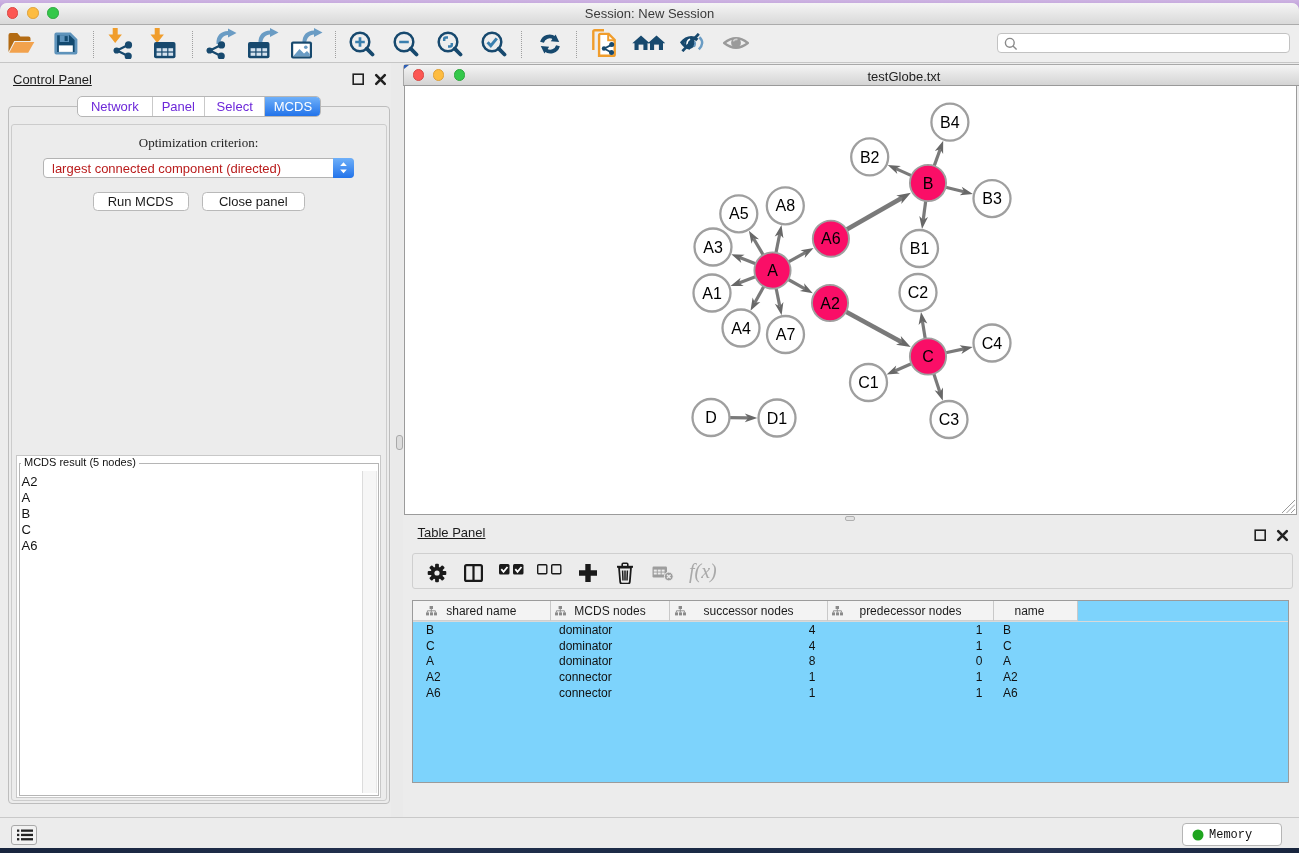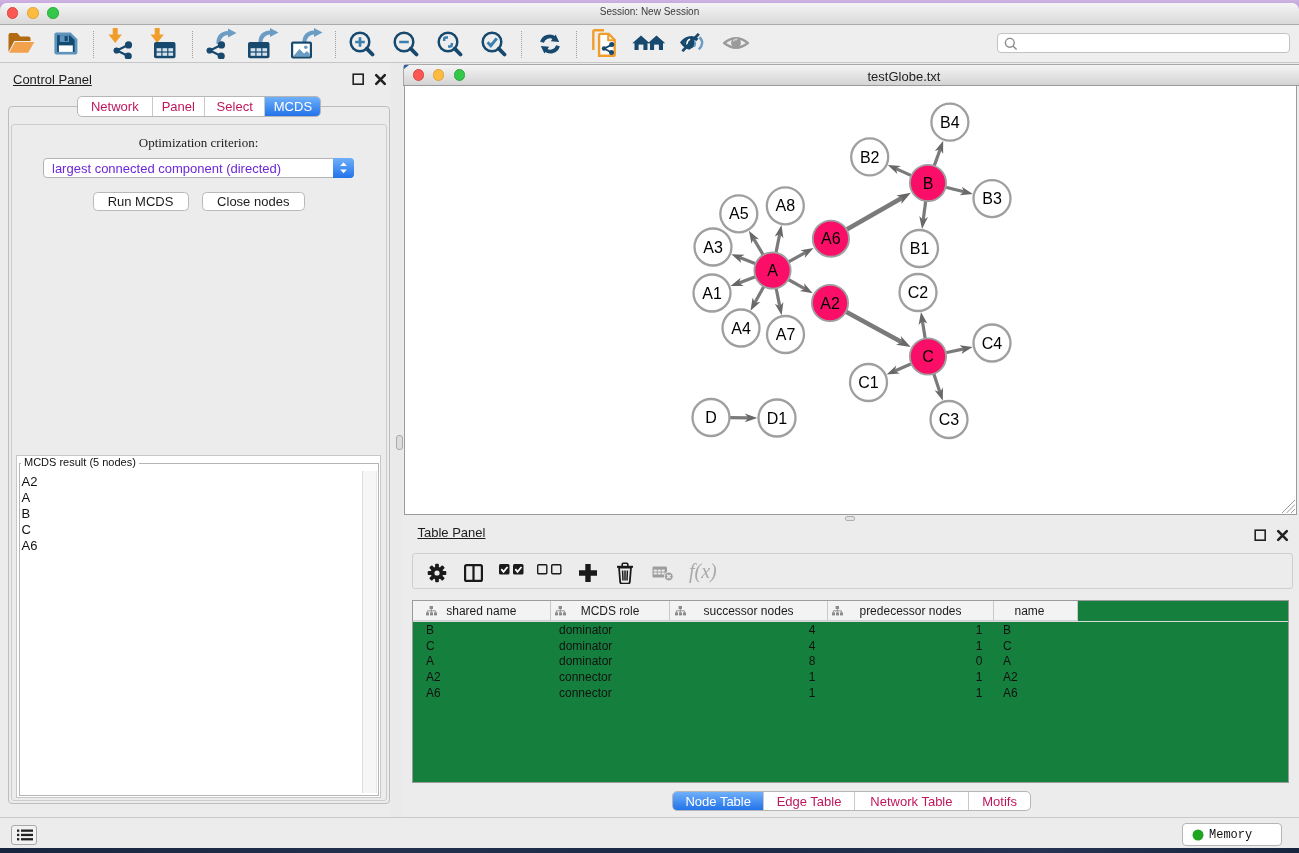--- a/index.html
+++ b/index.html
@@ -10,44 +10,44 @@
   background:linear-gradient(90deg,#18253e 0%,#22304e 30%,#1a2a45 55%,#263352 80%,#18253e 100%); }
 #win { position:absolute; left:0; top:2.5px; width:1299px; height:845.5px; background:#ececec;
   border-radius:7px 7px 0 0; overflow:hidden; }
 
 #titlebar { position:absolute; left:0; top:0; width:1299px; height:22px;
   background:linear-gradient(#f5f5f5,#d9d9d9); border-bottom:1px solid #ababab; border-radius:7px 7px 0 0; }
 .tl { position:absolute; top:4.5px; width:11.6px; height:11.6px; border-radius:50%; }
 #titlebar .t1 { left:6.9px; background:#fc5753; border:1px solid #d94743; }
 #titlebar .t2 { left:27.2px; background:#fdbc40; border:1px solid #dfa036; }
 #titlebar .t3 { left:47.0px; background:#34c84a; border:1px solid #2ca73e; }
-#titlebar .ttl { position:absolute; left:0; width:100%; top:3px; text-align:center; font-size:10px; color:#3a3a3a; }
+#titlebar .ttl { position:absolute; left:0; width:100%; top:3px; text-align:center; font-size:13px; color:#3a3a3a; }
 
 #toolbar { position:absolute; left:0; top:22px; width:1299px; height:38px; background:#eeeeee; border-bottom:1px solid #c6c6c6; }
 .tdiv { position:absolute; top:6px; height:27px; width:0; border-left:1px dotted #9f9f9f; }
 #searchbox { position:absolute; left:997px; top:8.5px; width:293px; height:20px; background:#fff;
   border:1px solid #c2c2c2; border-radius:4px; }
 
 #main { position:absolute; left:0; top:60px; width:1299px; height:754px; background:#ececec; }
 #statusbar { position:absolute; left:0; top:814px; width:1299px; height:31px; background:#ececec; border-top:1px solid #c9c9c9;font-family:Liberation Mono, monospace; }
 .panelttl { font-size:13px; color:#1c1c1c;text-decoration:underline; }
 
 #cp { position:absolute; left:0; top:0; width:397px; height:755px; }
 #cpgutter { position:absolute; left:391px; top:0; width:12px; height:755px; background:#eaeaea; }
 #cpknob { position:absolute; left:396px; top:372.5px; width:7px; height:15px; background:#dcdcdc; border:1px solid #a9a9a9; border-radius:3px; }
 #cpbox { position:absolute; left:7.5px; top:43.5px; width:382.5px; height:698px; border:1px solid #bdbdbd; border-radius:4px; }
 #cpbox2 { position:absolute; left:10.5px; top:61px; width:376.5px; height:677px; border:1px solid #cccccc; border-radius:3px; }
 .tabseg { position:absolute; display:flex; border:1px solid #b6b6b6; border-radius:5px; background:#fff; overflow:hidden; height:20.5px; }
-.tabseg div { font-size:13px; color:#be185d; text-align:center; line-height:19.5px; border-right:1px solid #c9c9c9; }
+.tabseg div { font-size:13px; color:#6d28d9; text-align:center; line-height:19.5px; border-right:1px solid #c9c9c9; }
 .tabseg div:last-child { border-right:none; }
 .tabseg div.sel { background:linear-gradient(#6fb0f9,#2273ea); color:#fff; }
 #cptabs { left:77px; top:33.5px; }
 #optlabel { position:absolute; left:0; top:0; width:397px; text-align:center; font-size:13px; color:#1c1c1c; }
 #dropdown { position:absolute; left:43px; top:95.5px; width:311px; height:20px; background:#fff; border:1px solid #b3b3b3; border-radius:4px; }
-#dropdown .txt { position:absolute; left:8px; top:2px; font-size:13px; color:#6d28d9; }
+#dropdown .txt { position:absolute; left:8px; top:2px; font-size:13px; color:#b91c1c; }
 #dropdown .cap { position:absolute; right:-1px; top:-1px; width:21px; height:20px; background:linear-gradient(#6fb0f9,#2273ea); border-radius:0 4px 4px 0; }
 .pushbtn { position:absolute; height:19.5px; background:#fff; border:1px solid #b9b9b9; border-radius:4.5px;
   font-size:13px; color:#1c1c1c; text-align:center; line-height:18.5px; }
 #mcdsbox { position:absolute; left:16px; top:392.5px; width:364.5px; height:343px; background:#fff; border:1px solid #c8c8c8; }
 #mcdsetch { position:absolute; left:2px; top:7px; width:359.5px; height:333px; border:1px solid #b5b5b5; }
 #mcdslegend { position:absolute; left:4px; top:0px; background:#fff; padding:0 3px; font-size:11px; color:#111; }
 #mcdslist { position:absolute; left:4.5px; top:18px; font-size:13px; color:#111; line-height:16px; }
 #mcdssb { position:absolute; right:2.5px; top:14.5px; width:15px; height:322px; background:#f6f6f6; border-left:1px solid #dcdcdc; border-right:1px solid #e8e8e8; }
 
 #netwin { position:absolute; left:403px; top:1.5px; width:894px; height:450px; }
@@ -55,21 +55,21 @@
   border:1px solid #a8a8a8; border-bottom:1px solid #999; border-radius:4px 4px 0 0; }
 #netttl .t1 { left:9px; background:#fc5753; border:1px solid #d94743; }
 #netttl .t2 { left:29.3px; background:#fdbc40; border:1px solid #dfa036; }
 #netttl .t3 { left:49.6px; background:#34c84a; border:1px solid #2ca73e; }
 #netttl .tl { top:4.4px; width:11.2px; height:11.2px; }
 #netttl .ttl { position:absolute; left:0; width:100%; top:3.5px; text-align:center; font-size:13px; color:#222; }
 #netcanvas { position:absolute; left:1px; top:21.5px; width:892.5px; height:429.5px; background:#fff; border:1px solid #9b9b9b; border-top:none; }
 
 #tp { position:absolute; left:403px; top:454.5px; width:896px; height:300px; }
 #tptools { position:absolute; left:9px; top:35.5px; width:881px; height:36.5px; border:1px solid #cfcfcf; border-radius:3px; }
-#tptable { position:absolute; left:9px; top:82.5px; width:876.5px; height:183.5px; background:#15803d; border:1px solid #9b9b9b; }
+#tptable { position:absolute; left:9px; top:82.5px; width:876.5px; height:183.5px; background:#7dd3fc; border:1px solid #9b9b9b; }
 #tphead { position:absolute; left:0; top:0; height:20px; background:#f3f3f3; border-bottom:1px solid #cfcfcf; font-size:12px; color:#1c1c1c; }
 .hcol { position:absolute; top:0; height:20px; border-right:1px solid #c9c9c9; }
 .hcol span { position:absolute; width:100%; text-align:center; top:3px; left:0; }
 .trow { position:absolute; font-size:12px; color:#111; height:15.7px; }
 #tptabs { left:269.3px; top:273.5px; }
 
 #listbtn { position:absolute; left:11px; top:7px; width:26px; height:20px; border:1px solid #a9a9a9; border-radius:3px; background:#f2f2f2; }
 #membtn { position:absolute; left:1182px; top:5px; width:100px; height:23px; background:#fff; border:1px solid #b5b5b5; border-radius:4px; font-size:12px; color:#111; }
 </style>
 </head>
@@ -254,21 +254,21 @@
       </div>
       <div id="optlabel" style="top:72.5px;font-family:Liberation Serif, serif;">Optimization criterion:</div>
       <div id="dropdown">
         <div class="txt">largest connected component (directed)</div>
         <div class="cap"><svg width="21" height="20" viewBox="0 0 21 20">
               <path d="M7.2,8 L10.5,4.2 L13.8,8 Z" fill="#fff"></path>
               <path d="M7.2,11.5 L10.5,15.3 L13.8,11.5 Z" fill="#fff"></path>
             </svg></div>
       </div>
       <div class="pushbtn" style="left:92.5px;top:129px;width:96px;">Run MCDS</div>
-      <div class="pushbtn" style="left:201.5px;top:129px;width:103.5px;">Close nodes</div>
+      <div class="pushbtn" style="left:201.5px;top:129px;width:103.5px;">Close panel</div>
       <div id="mcdsbox">
         <div id="mcdsetch"></div>
         <div id="mcdslegend">MCDS result (5 nodes)</div>
         <div id="mcdslist">A2<br>A<br>B<br>C<br>A6</div>
         <div id="mcdssb"></div>
       </div>
     </div>
     <div id="cpgutter"></div>
     <div id="cpknob"></div>
     <div style="position:absolute;left:845px;top:453px;width:10px;height:5px;background:#e2e2e2;border:1px solid #b0b0b0;border-radius:2px;"></div>
@@ -440,21 +440,21 @@
           </svg>
           <div style="position:absolute;left:276px;top:6px;font-family:'Liberation Serif',serif;font-style:italic;font-size:20px;color:#a9a9a9;">f(x)</div>
         </div>
       <div id="tptable">
         <div style="position:absolute;left:0;top:20px;width:874.5px;height:0;border-top:1px solid #d9d9d9;"></div>
           <div id="tphead" style="width:664.6px;">
             <div class="hcol" style="left:0px;width:137.6px;">
               <span>shared name</span>
             </div>
             <div class="hcol" style="left:137.6px;width:119.9px;">
-              <span>MCDS role</span>
+              <span>MCDS nodes</span>
             </div>
             <div class="hcol" style="left:257.5px;width:157.10000000000002px;">
               <span>successor nodes</span>
             </div>
             <div class="hcol" style="left:414.6px;width:166.79999999999995px;">
               <span>predecessor nodes</span>
             </div>
             <div class="hcol" style="left:581.4px;width:83.2px;">
               <span style="left:-6px;">name</span>
             </div>
@@ -522,26 +522,20 @@
           <div class="trow" style="left:146px;top:69.4px;">connector</div>
           <div class="trow" style="left:322.5px;top:69.4px;width:80px;text-align:right;">1</div>
           <div class="trow" style="left:489.5px;top:69.4px;width:80px;text-align:right;">1</div>
           <div class="trow" style="left:590px;top:69.4px;">A2</div>
           <div class="trow" style="left:13px;top:85.1px;">A6</div>
           <div class="trow" style="left:146px;top:85.1px;">connector</div>
           <div class="trow" style="left:322.5px;top:85.1px;width:80px;text-align:right;">1</div>
           <div class="trow" style="left:489.5px;top:85.1px;width:80px;text-align:right;">1</div>
           <div class="trow" style="left:590px;top:85.1px;">A6</div>
       </div>
-      <div class="tabseg" id="tptabs">
-        <div style="width:90.8px;" class="sel">Node Table</div>
-        <div style="width:90.9px;">Edge Table</div>
-        <div style="width:113.9px;">Network Table</div>
-        <div style="width:61.5px;">Motifs</div>
-      </div>
     </div>
   </div>
   <div id="statusbar">
     <div id="listbtn">
         <svg width="16" height="12" viewBox="0 0 16 12" style="position:absolute;left:4.5px;top:3.5px">
           <g fill="#222">
             <rect x="0" y="0.5" width="2.3" height="2.3"></rect>
             <rect x="0" y="4.8" width="2.3" height="2.3"></rect>
             <rect x="0" y="9.1" width="2.3" height="2.3"></rect>
             <rect x="4" y="0.5" width="12" height="2.3"></rect>

